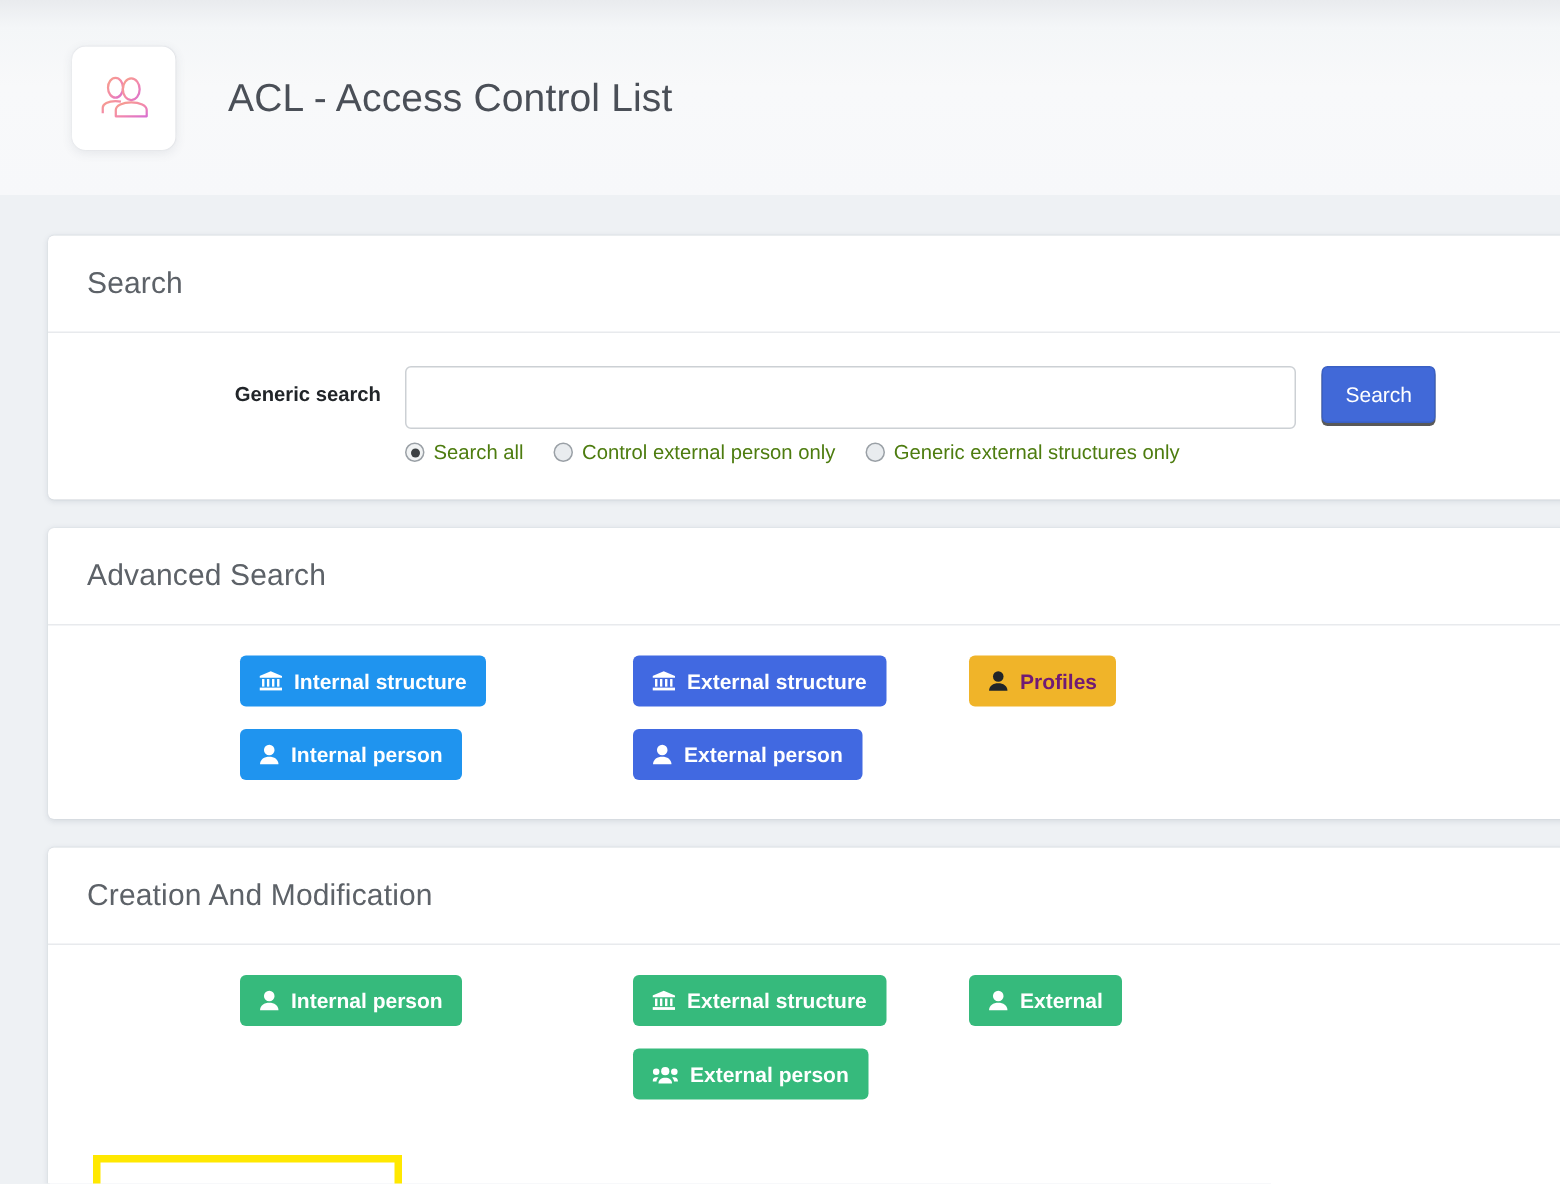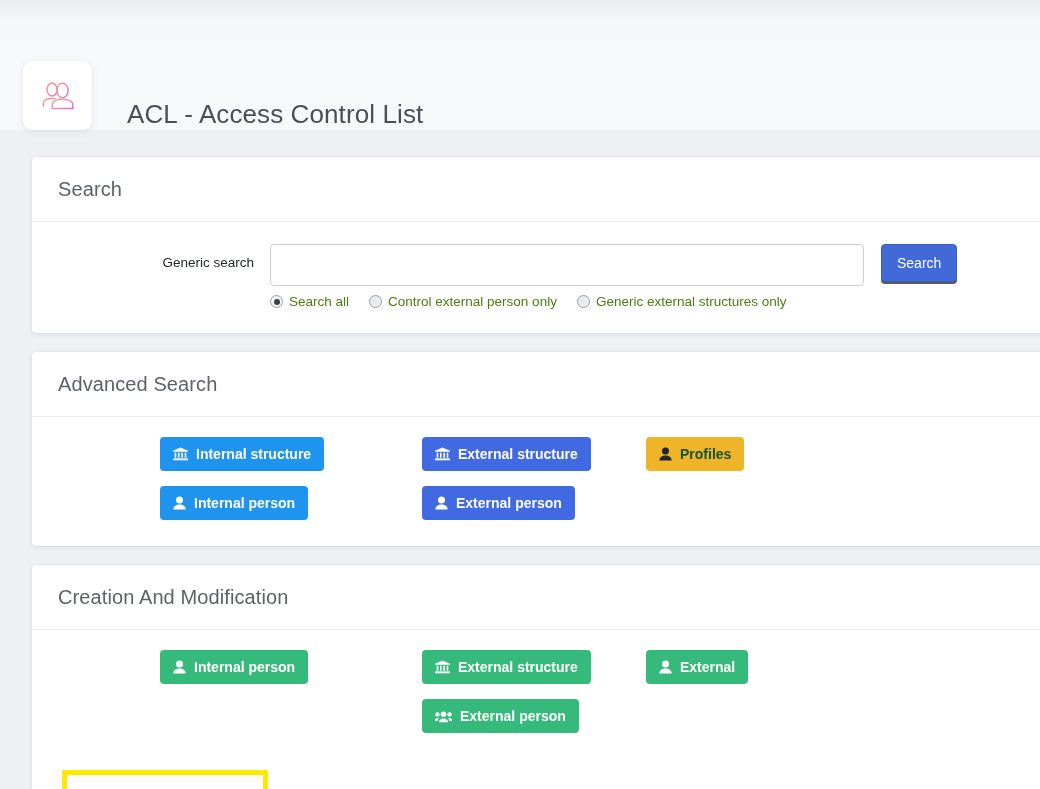--- a/index.html
+++ b/index.html
@@ -15,22 +15,22 @@
     -webkit-font-smoothing: antialiased;
   }
 
   
   .app-header {
     position: relative;
     height: 130px;
     background: linear-gradient(180deg, #e9ebee 0%, #f4f6f8 14%, #f8f9fa 45%, #f7f8fa 100%);
     box-sizing: border-box;
     display: flex;
-    align-items: flex-end;
-    padding-left: 23px;
+    align-items: center;
+    padding-left: 48px;
   }
   .app-icon-card {
     width: 69px;
     height: 69px;
     background: #ffffff;
     border-radius: 9px;
     box-shadow: 0 2px 7px rgba(60,70,90,0.10), 0 0 1px rgba(60,70,90,0.10);
     display: flex;
     align-items: center;
     justify-content: center;
@@ -74,21 +74,21 @@
   .form-row {
     display: flex;
     align-items: flex-start;
   }
   .form-label {
     width: 212px;
     text-align: right;
     padding-right: 16px;
     box-sizing: border-box;
     font-size: 13.5px;
-    font-weight: normal;
+    font-weight: bold;
     color: #212529;
     line-height: 38px;
   }
   .form-field { flex: 1; max-width: 594px; }
   .text-input {
     width: 100%;
     height: 42px;
     box-sizing: border-box;
     border: 1px solid #ccd0d4;
     border-radius: 4px;
@@ -170,21 +170,21 @@
     color: #ffffff;
     font-family: "Liberation Sans", sans-serif;
     cursor: pointer;
     line-height: 18px;
     white-space: nowrap;
     margin-left: 36px;
   }
   .pill svg { display:block; flex: none; }
   .pill.blue-light { background: #1f94ef; }
   .pill.blue-dark  { background: #4169e1; }
-  .pill.amber      { background: #f0b429; color: #14532d; }
+  .pill.amber      { background: #f0b429; color: #701a75; }
   .pill.green      { background: #36ba7c; }
 
   
   .highlight-box {
     position: absolute;
     left: 62px;
     top: 613px;
     width: 206px;
     height: 84px;
     border: 5px solid #ffe800;

